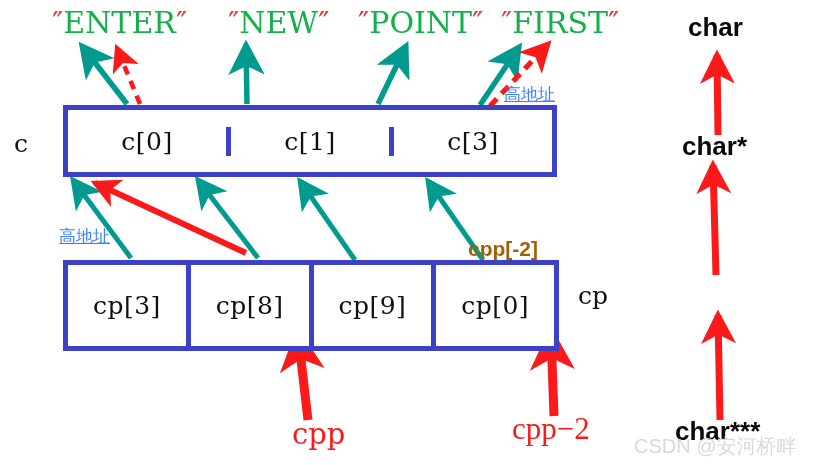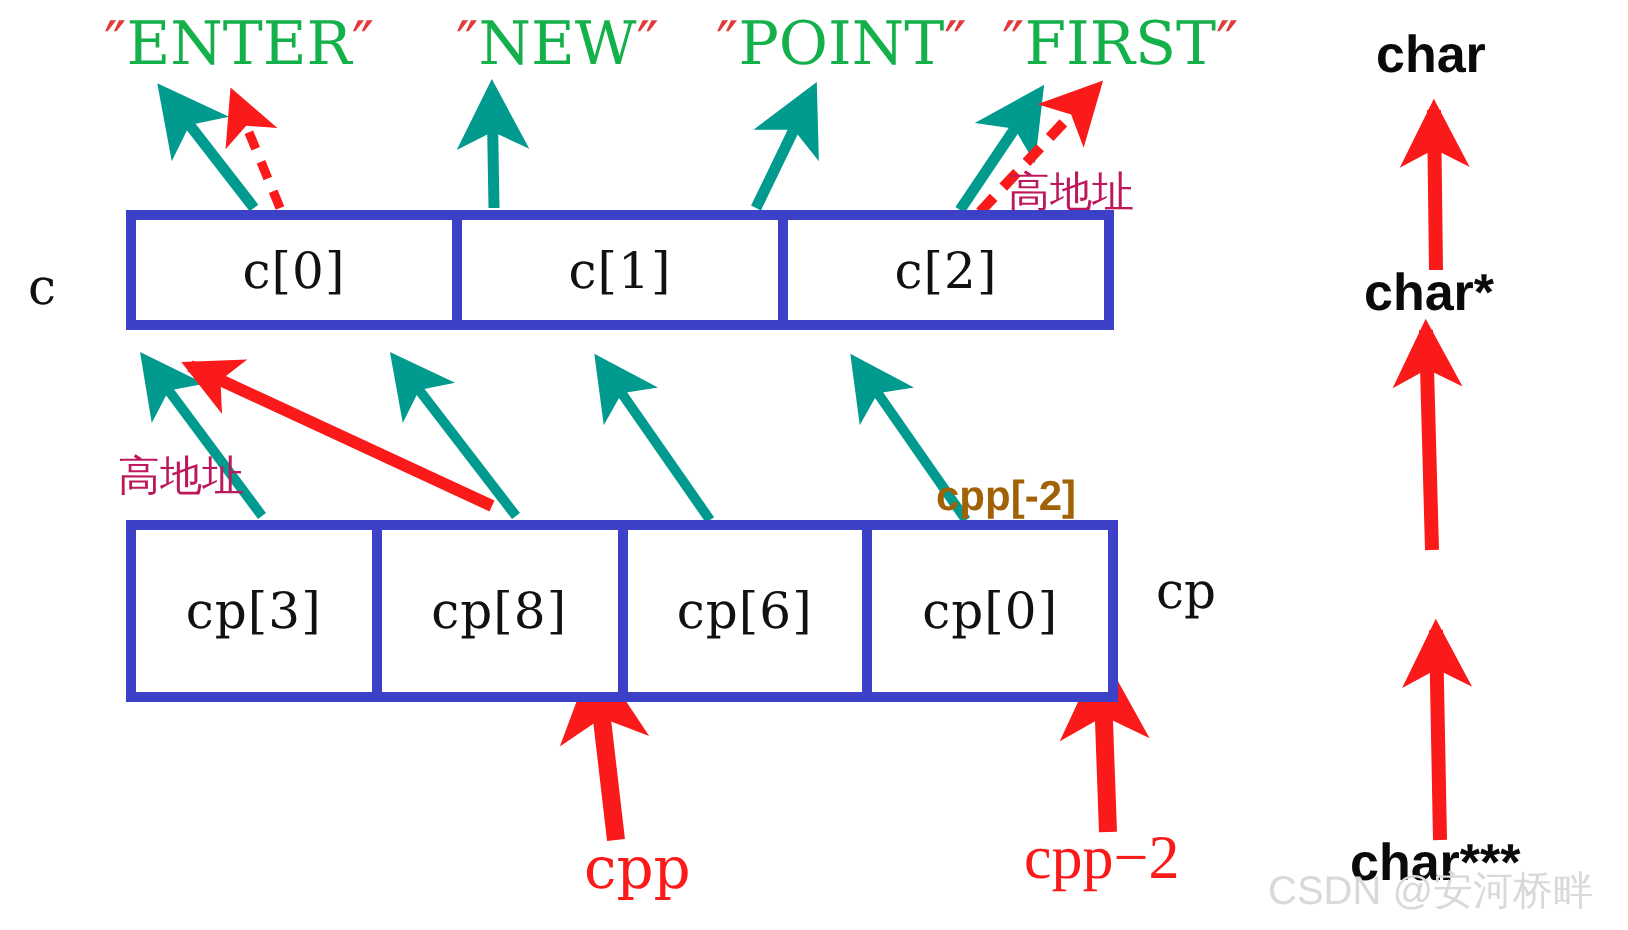--- a/index.html
+++ b/index.html
@@ -11,21 +11,21 @@
   .cell{flex:1 1 0;display:flex;align-items:center;justify-content:center;
         border-right:5px solid #3d41c8;box-sizing:border-box;
         font-family:"DejaVu Serif",serif;font-size:25px;color:#111;letter-spacing:.5px;}
   .cell:last-child{border-right:none;}
 
   .lbl{position:absolute;white-space:nowrap;line-height:1;}
 
   .str-lit{font-family:"DejaVu Serif",serif;font-size:30px;color:#14b14b;letter-spacing:0px;}
   .str-lit .q{color:#e03a3a;font-size:30px;}
   .var-serif{font-family:"DejaVu Serif",serif;font-size:25px;color:#111;}
-  .cn{font-family:"DejaVu Sans",sans-serif;font-size:21px;color:#be185d;}
+  .cn{font-family:"DejaVu Sans",sans-serif;font-size:17px;color:#3b82f6;text-decoration:underline;}
   .red-serif{font-family:"DejaVu Serif",serif;font-size:27px;color:#fb1a1a;text-align:right;}
   .red-sans{font-family:"Liberation Sans",sans-serif;font-size:21px;color:#a16207;font-weight:600;}
   .type-lbl{font-family:"Liberation Sans",sans-serif;font-size:26px;color:#0a0a0a;font-weight:600;}
   .watermark{font-family:"Liberation Sans",sans-serif;font-size:20px;color:#d9d9d9;}
 </style>
 </head>
 <body>
 
 <div id="stage">
 
@@ -107,30 +107,30 @@
     <span class="q">″</span><span>POINT</span><span class="q">″</span>
   </div>
   <div class="lbl str-lit" style="left:501px;top:8px;">
     <span class="q">″</span><span>FIRST</span><span class="q">″</span>
   </div>
 
   <div class="lbl cn" style="left:504px;top:86px;">高地址</div>
   <div class="lbl cn" style="left:59px;top:228px;">高地址</div>
 
   <div class="lbl var-serif" style="left:14px;top:131px;">c</div>
-  <div class="box-row" style="left:63px;top:105px;width:494px;height:60px;">
+  <div class="box-row" style="left:63px;top:105px;width:494px;height:72px;align-items:center;">
     <div class="cell">c[0]</div>
     <div class="cell">c[1]</div>
-    <div class="cell">c[2]</div>
+    <div class="cell">c[3]</div>
   </div>
 
   <div class="box-row" style="left:63px;top:260px;width:496px;height:91px;">
     <div class="cell">cp[3]</div>
     <div class="cell">cp[8]</div>
-    <div class="cell">cp[6]</div>
+    <div class="cell">cp[9]</div>
     <div class="cell">cp[0]</div>
   </div>
   <div class="lbl var-serif" style="left:578px;top:283px;">cp</div>
 
   <div class="lbl red-sans" style="left:468px;top:238px;">cpp[-2]</div>
   <div class="lbl red-serif" style="left:292px;top:420px;font-size:29px;">cpp</div>
   <div class="lbl red-serif" style="left:512px;top:413px;font-size:31px;font-family:Liberation Serif, serif;">cpp−2</div>
 
   <div class="lbl type-lbl" style="left:688px;top:14px;">char</div>
   <div class="lbl type-lbl" style="left:682px;top:133px;">char*</div>

